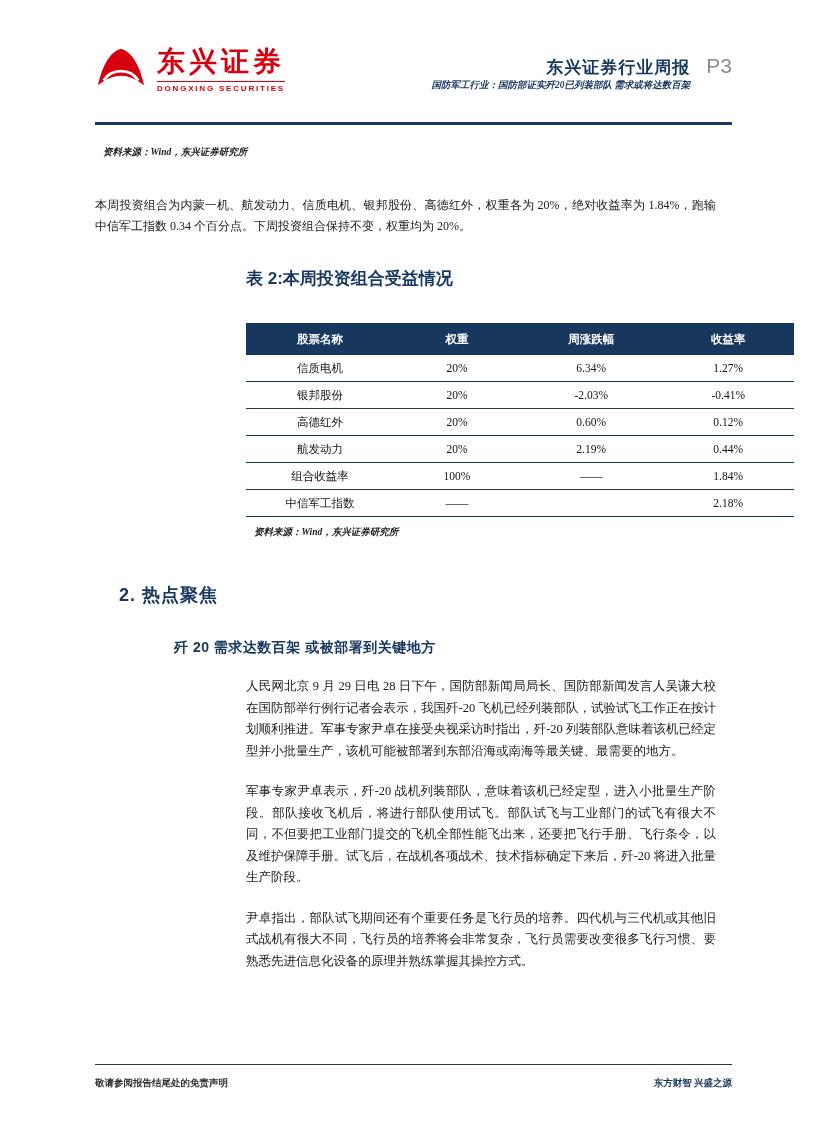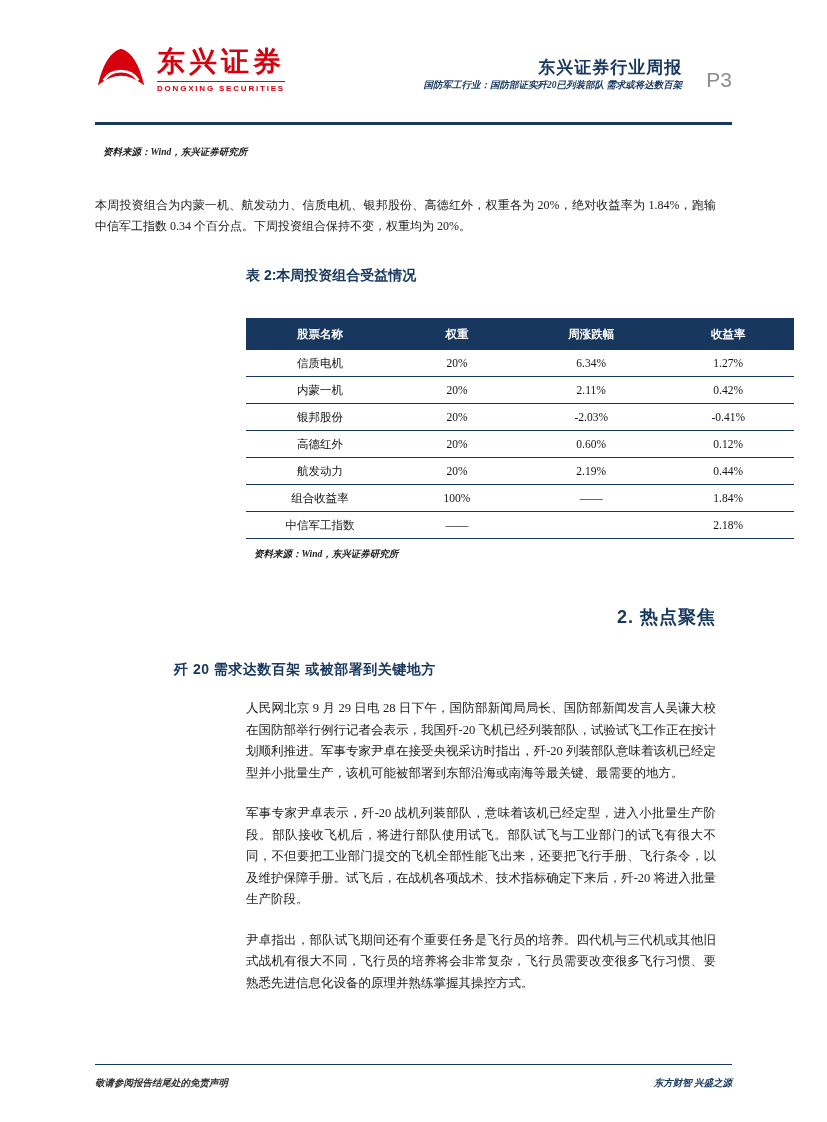--- a/index.html
+++ b/index.html
@@ -10,56 +10,56 @@
     margin:0 auto;
   }
   
   .header { position:absolute; top:46px; left:64px; right:64px;
     display:flex; justify-content:space-between; align-items:flex-start; }
   .logo { display:flex; align-items:center; gap:10px; }
   .logo-mark { width:52px; height:44px; }
   .logo-cn { color:#d7000f; font-size:28px; font-weight:bold; letter-spacing:4px; line-height:1.1; }
   .logo-en { color:#d7000f; font-size:8px; letter-spacing:1.8px; margin-top:3px; padding-top:2px;
     border-top:1.5px solid #d7000f; font-family:"Liberation Sans","DejaVu Sans",sans-serif; font-weight:bold; }
-  .header-right { display:flex; align-items:flex-end; gap:24px; }
+  .header-right { display:flex; align-items:flex-start; gap:16px; }
   .title-block { text-align:right; padding-top:10px; }
   .report-title { color:#17375e; font-size:17px; font-weight:bold; letter-spacing:1px; }
   .report-subtitle { color:#17375e; font-size:9.5px; font-style:italic; font-weight:bold; }
   .page-num { color:#8c8c8c; font-size:21px; padding-top:8px;
     font-family:"Liberation Sans","DejaVu Sans",sans-serif; }
   .header-rule { position:absolute; top:122px; left:64px; right:64px; height:3px; background:#17375e; }
 
   
   .content { position:absolute; top:146px; left:64px; right:80px; }
   .src-note { font-size:9.5px; font-style:italic; font-weight:bold; color:#222; margin-left:8px; }
   .intro { margin-top:36px; font-size:12px; line-height:1.75; text-align:justify; }
 
-  .tbl-caption { margin-top:30px; margin-left:151px; color:#17375e; font-weight:bold; font-size:14px;
+  .tbl-caption { margin-top:30px; margin-left:151px; color:#17375e; font-weight:bold; font-size:17px;
     font-family:"Liberation Sans","DejaVu Sans",sans-serif; padding-bottom:5px; }
   table.tbl { margin-left:151px; width:548px; border-collapse:collapse; font-size:11.5px; border-top:1px solid #17375e;margin-top:28px; }
   table.tbl thead th { background:#17375e; color:#fff; font-weight:bold; padding:8px 4px; text-align:center;
     font-family:"Liberation Sans","DejaVu Sans",sans-serif; }
   table.tbl thead th:nth-child(1){width:27%;}
   table.tbl thead th:nth-child(2){width:23%;}
   table.tbl thead th:nth-child(3){width:26%;}
   table.tbl thead th:nth-child(4){width:24%;}
   table.tbl tbody td { text-align:center; padding:5.5px 4px; border-bottom:1px solid #17375e; color:#111; }
   .src-note-table { margin-top:9px; margin-left:159px; font-size:9.5px; font-style:italic; font-weight:bold; color:#222; }
 
   .section-title { margin-top:44px; margin-left:24px; color:#17375e; font-weight:bold; font-size:18px;
-    font-family:"Liberation Sans","DejaVu Sans",sans-serif; letter-spacing:1px;text-align:right; }
+    font-family:"Liberation Sans","DejaVu Sans",sans-serif; letter-spacing:1px; }
   .subsection-title { margin-top:32px; margin-left:79px; color:#17375e; font-weight:bold; font-size:14px;
     font-family:"Liberation Sans","DejaVu Sans",sans-serif; letter-spacing:0.5px; }
   .para { margin-top:19px; margin-left:151px; font-size:12.5px; line-height:1.72; text-align:justify; }
 
   
   .footer-rule { position:absolute; left:64px; right:64px; bottom:57px; height:1.5px; background:#17375e; }
   .footer { position:absolute; left:64px; right:64px; bottom:32px;
     display:flex; justify-content:space-between;
-    font-size:9.5px; font-style:italic; font-weight:bold; }
+    font-size:9.5px; font-weight:bold; }
   .footer-left { color:#333; }
   .footer-right { color:#17375e; }
 </style>
 </head>
 <body>
 
 <div class="page">
 
   <div class="header">
     <div class="logo">
@@ -100,26 +100,20 @@
         </tr>
       </thead>
       <tbody>
         <tr>
           <td>信质电机</td>
           <td>20%</td>
           <td>6.34%</td>
           <td>1.27%</td>
         </tr>
         <tr>
-          <td>内蒙一机</td>
-          <td>20%</td>
-          <td>2.11%</td>
-          <td>0.42%</td>
-        </tr>
-        <tr>
           <td>银邦股份</td>
           <td>20%</td>
           <td>-2.03%</td>
           <td>-0.41%</td>
         </tr>
         <tr>
           <td>高德红外</td>
           <td>20%</td>
           <td>0.60%</td>
           <td>0.12%</td>

